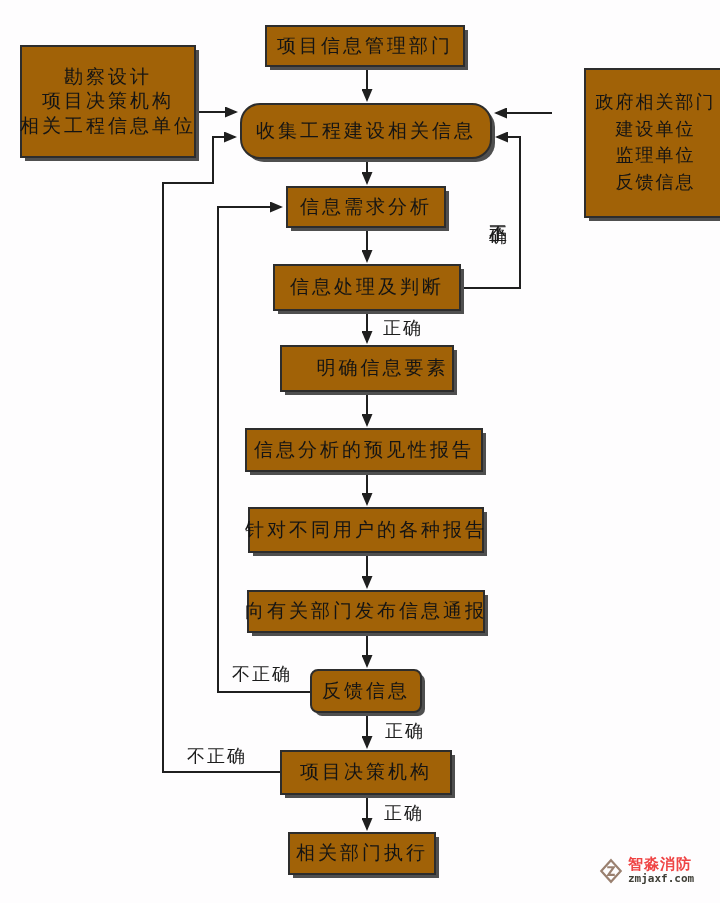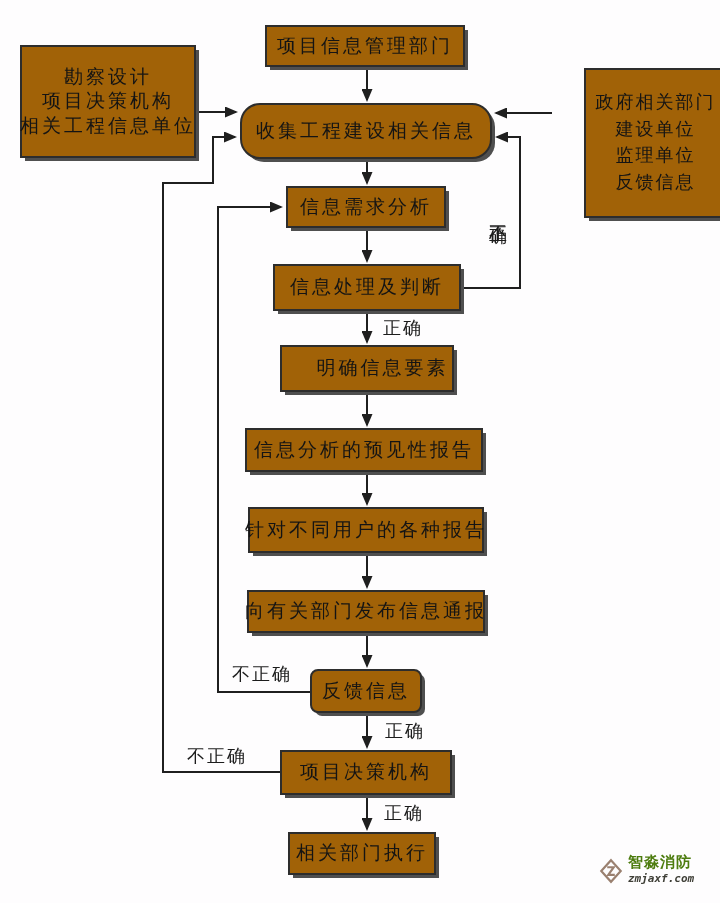--- a/index.html
+++ b/index.html
@@ -20,24 +20,24 @@
   .edge-label{
     position:absolute;font-size:18px;letter-spacing:2px;white-space:nowrap;z-index:3;color:#1c1c1c;
   }
   .edge-label.vertical{
     writing-mode:vertical-rl;text-orientation:upright;letter-spacing:1px;line-height:1;
   }
   #watermark{
     position:absolute;left:598px;top:856px;display:flex;align-items:flex-start;z-index:4;
   }
   #wm-text{display:flex;flex-direction:column;margin-left:4px;}
-  #wm-brand{font-size:15px;font-weight:bold;color:#4d7c0f;letter-spacing:1px;line-height:1.1;
-    font-family:Liberation Mono, monospace;}
+  #wm-brand{font-size:15px;font-weight:bold;color:#ef4444;letter-spacing:1px;line-height:1.1;
+    font-family:Liberation Serif, serif;}
   #wm-domain{font-size:11px;font-weight:bold;color:#3f3f37;line-height:1.1;
-    font-family:"DejaVu Sans Mono","Liberation Mono",monospace;font-style:italic;}
+    font-family:"DejaVu Sans Mono","Liberation Mono",monospace;}
 </style>
 </head>
 <body>
 
 <div id="canvas">
 
   <svg id="wires" viewBox="0 0 720 903" xmlns="http://www.w3.org/2000/svg">
     <defs>
       <marker id="arr" markerWidth="13" markerHeight="11" refX="11" refY="5.5" orient="auto" markerUnits="userSpaceOnUse">
         <path d="M0,0 L13,5.5 L0,11 Z" fill="#1f1f1f"></path>

